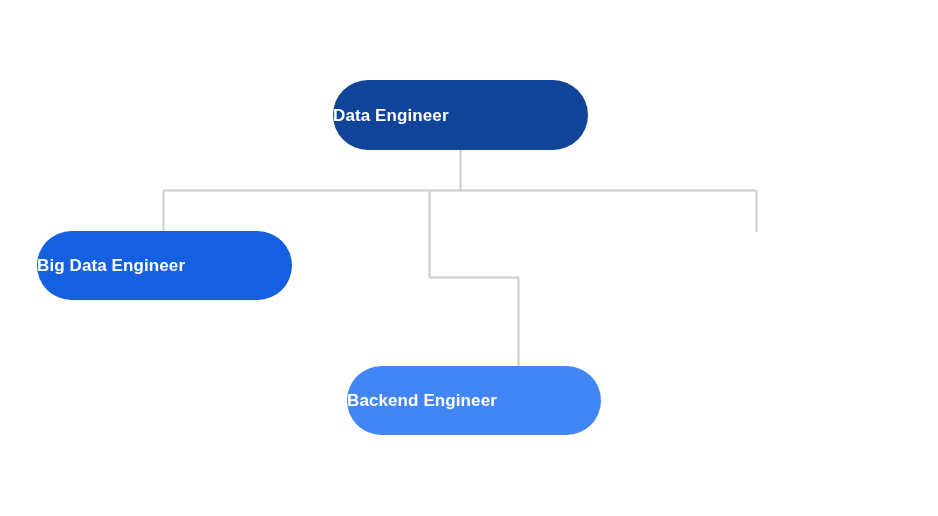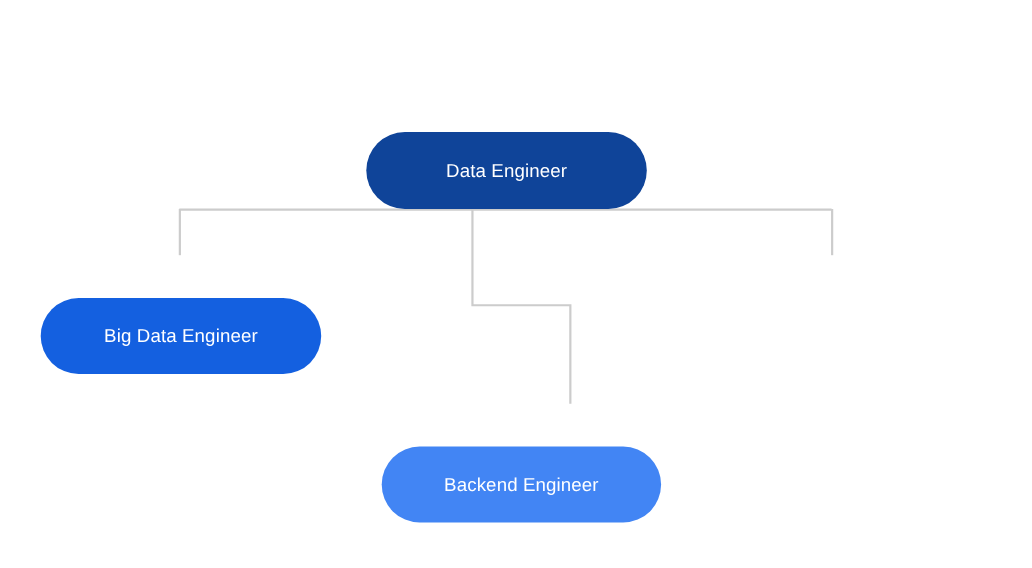--- a/index.html
+++ b/index.html
@@ -23,32 +23,31 @@
     left: 0;
     top: 0;
     width: 938px;
     height: 516px;
     pointer-events: none;
   }
   .node {
     position: absolute;
     display: flex;
     align-items: center;
-    justify-content: center;
+    justify-content: flex-start;
     border-radius: 999px;
     box-sizing: border-box;
     color: #ffffff;
     font-size: 17px;
-    font-weight: 400;
+    font-weight: 700;
     letter-spacing: 0.1px;
     line-height: 1;
     white-space: nowrap;
     user-select: none;
     cursor: default;
-    margin-top: 40px;
   }
   .node-label {
     pointer-events: none;
   }
   
   #node-root {
     left: 333px;
     top: 80px;
     width: 255px;
     height: 70px;

